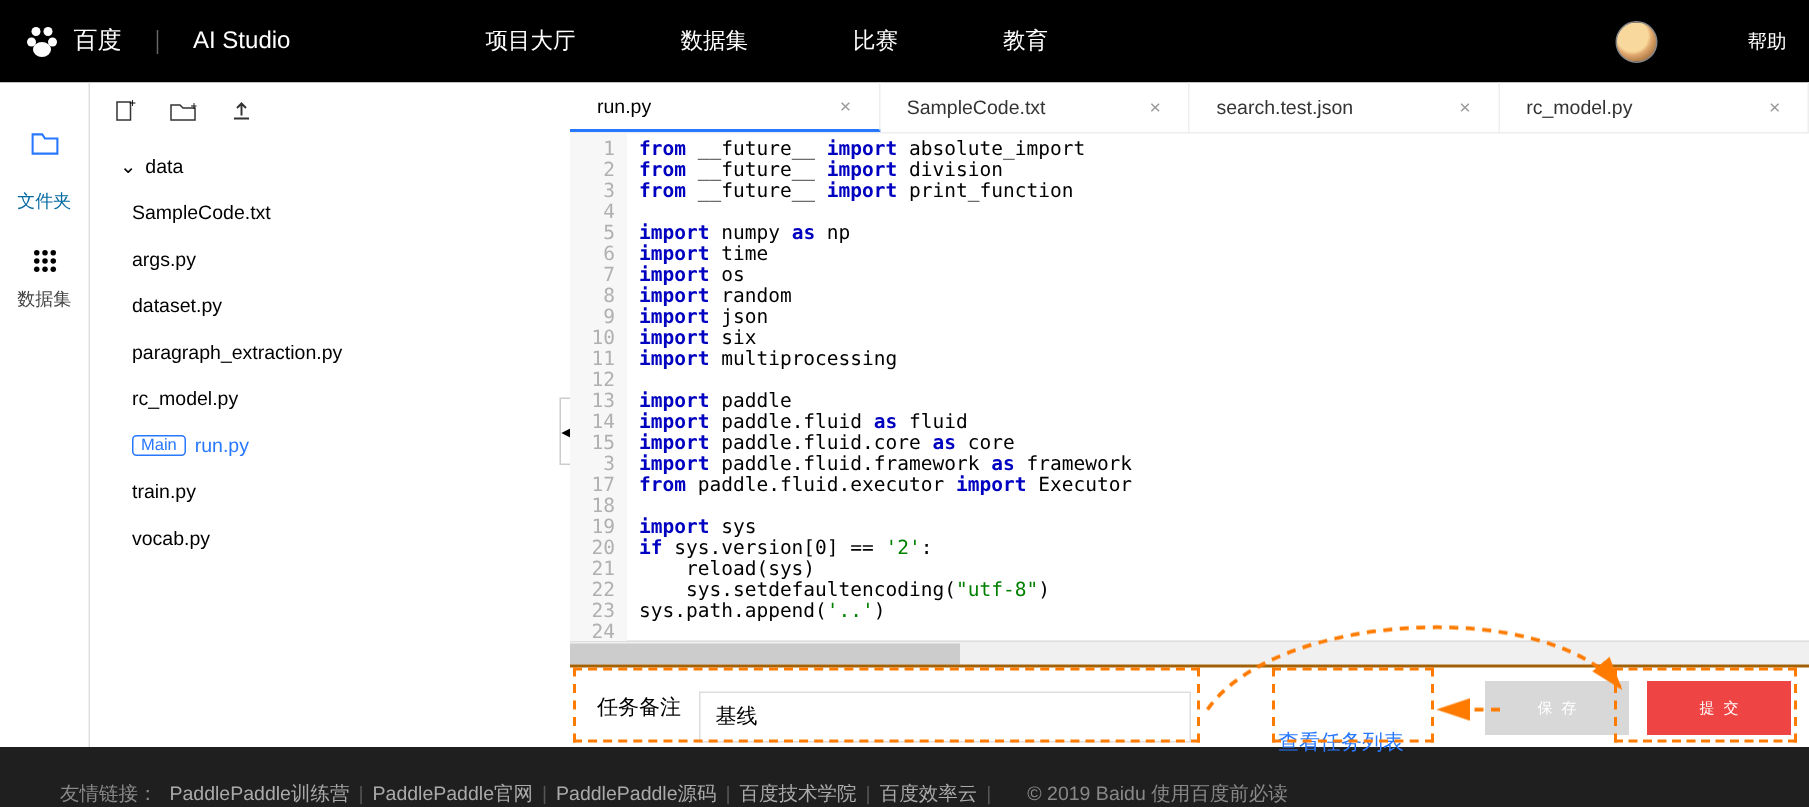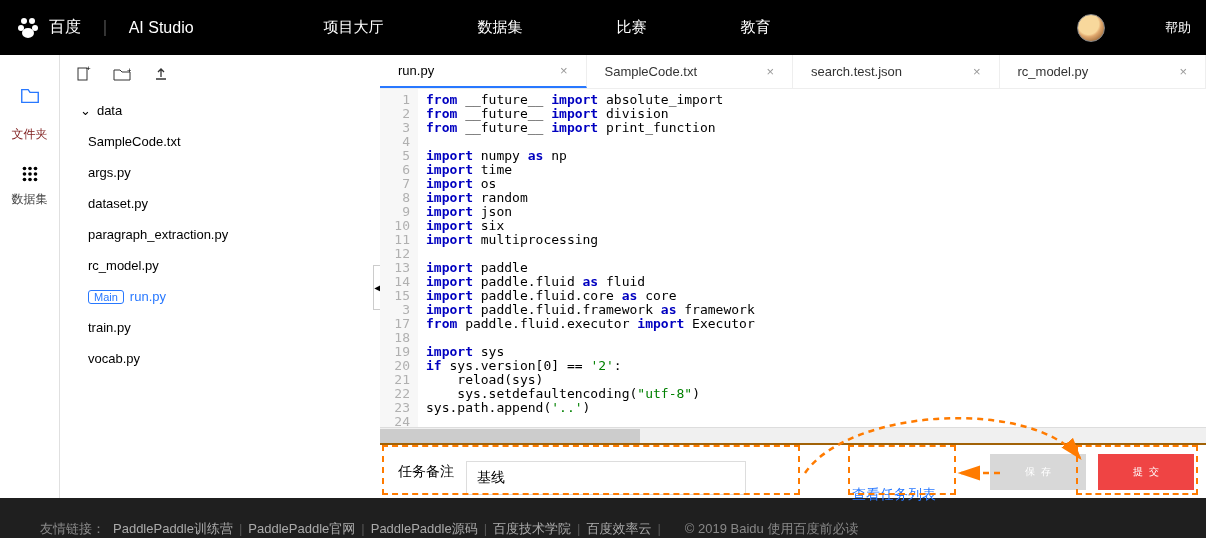--- a/index.html
+++ b/index.html
@@ -2,30 +2,30 @@
 <html><head>
 <meta charset="utf-8">
 <style>
 * { box-sizing: border-box; margin: 0; padding: 0; }
 body { font-family: Arial, "Microsoft YaHei", sans-serif; font-size: 13px; width: 1206px; background: #fff; }
 
 
 .topnav { background: #000; height: 55px; display: flex; align-items: center; color: #fff; padding: 0 15px; }
 .logo { display: flex; align-items: center; gap: 8px; font-size: 16px; font-weight: 500; }
 .logo-divider { color: #666; margin: 0 8px; }
-.navlinks { display: flex; gap: 94px; margin-left: 130px; }
+.navlinks { display: flex; gap: 70px; margin-left: 130px; }
 .navlinks a { color: #fff; text-decoration: none; font-size: 15px; }
 .nav-right { margin-left: auto; display: flex; align-items: center; gap: 60px; }
 .avatar { width: 28px; height: 28px; border-radius: 50%; background: radial-gradient(circle at 40% 35%, #f8d89c 45%, #e0a86e 55%, #8b5a2b 90%); border: 1px solid #888; }
 
 
 .main { display: flex; height: 443px; }
 .leftbar { width: 60px; background: #fff; border-right: 1px solid #e0e0e0; display: flex; flex-direction: column; align-items: center; padding-top: 20px; }
 .leftbar-item { display: flex; flex-direction: column; align-items: center; gap: 6px; padding: 10px 0; cursor: pointer; font-size: 12px; color: #444; }
-.leftbar-item.active { color: #7f1d1d; gap: 19px; }
+.leftbar-item.active { color: #0369a1; gap: 19px; }
 .leftbar-item svg { width: 22px; height: 22px; }
 
 .filepanel { width: 320px; background: #fff; }
 .filetools { height: 40px; display: flex; align-items: center; gap: 22px; padding-left: 15px; }
 .filetools span { cursor: pointer; color: #333; }
 .filetree { padding: 0 10px; }
 .filetree .row { padding: 8px 10px; cursor: pointer; display: flex; align-items: center; gap: 6px; }
 .filetree .row.folder { font-weight: 400; }
 .filetree .row.file { padding-left: 18px; }
 .filetree .row.active .fname { color: #2878ff; }
@@ -40,21 +40,21 @@
 .gutter { background: #f7f7f7; color: #b0b0b0; text-align: right; padding: 4px 8px 4px 0; user-select: none; min-width: 38px; }
 .codelines { padding: 4px 0 4px 8px; white-space: pre; }
 .kw { color: #0000c0; font-weight: bold; }
 .str { color: #008000; }
 .collapse-handle { position: absolute; left: -7px; top: 210px; width: 10px; height: 45px; background: #fff; border: 1px solid #ccc; display: flex; align-items: center; justify-content: center; cursor: pointer; font-size: 10px; }
 .hscroll { height: 16px; background: #f0f0f0; border-top: 1px solid #ddd; position: relative; }
 .hscroll-thumb { position: absolute; left: 0; top: 1px; height: 14px; width: 260px; background: #ccc; }
 
 .bottombar { height: 55px; display: flex; align-items: center; padding: 0 12px 0 18px; gap: 12px; border-top: 2px solid #a16207; }
 .bb-label { font-size: 14px; }
-.bb-input { width: 280px; height: 34px; border: 1px solid #ddd; padding: 0 10px; font-size: 14px; margin-top: 12px; }
+.bb-input { width: 328px; height: 34px; border: 1px solid #ddd; padding: 0 10px; font-size: 14px; margin-top: 12px; }
 .bb-link { color: #2878ff; cursor: pointer; font-size: 14px; text-decoration: none; margin-top: 47px; }
 .bb-btn { width: 96px; height: 36px; border: none; cursor: pointer; font-size: 10px; letter-spacing: 6px; text-indent: 6px; }
 .bb-save { background: #d8d8d8; color: #fff; }
 .bb-submit { background: #ef4444; color: #fff; }
 .bb-spacer { flex: 1; }
 
 .dashed { border: 2px dashed #ff7b00; position: absolute; pointer-events: none; }
 .dashed1 { left: 382px; bottom: 3px; width: 418px; height: 50px; }
 .dashed2 { left: 848px; bottom: 3px; width: 108px; height: 50px; }
 .dashed3 { left: 1076px; bottom: 3px; width: 122px; height: 50px; }

